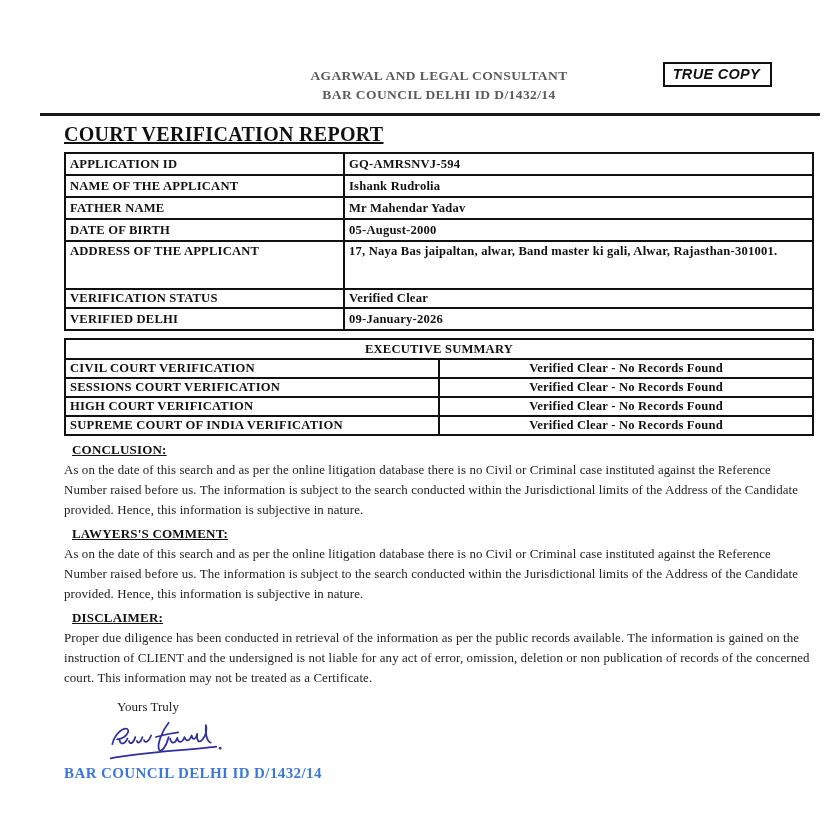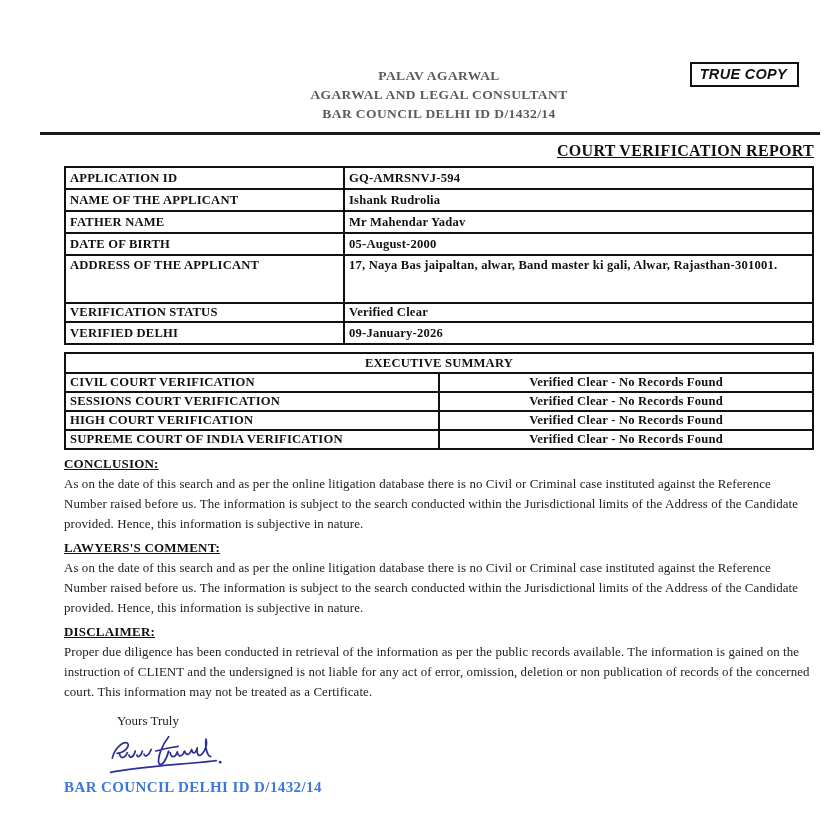--- a/index.html
+++ b/index.html
@@ -11,60 +11,60 @@
   *{box-sizing:border-box;}
   html,body{margin:0;padding:0;background:#ffffff;}
   .page{
     width:835px;height:831px;position:relative;overflow:hidden;
     background:#ffffff;color:var(--text-black);
     font-family:"Liberation Serif", serif;
   }
   .content{margin:0 21px 0 64px;}
   
   .stamp{
-    position:absolute;top:62px;right:36px;
+    position:absolute;top:62px;right:63px;
     border:2px solid #111;padding:2px 10px 3px 8px;
     font-family:"Liberation Sans", sans-serif;
     font-weight:bold;font-style:italic;font-size:14.5px;
     color:#111;letter-spacing:.3px;background:#fff;
   }
   
   .letterhead{
     padding-top:66px;text-align:center;
     font-weight:bold;color:var(--letterhead-gray);
     font-size:13.5px;line-height:19px;letter-spacing:.4px;
   }
   .rule{
     height:0;border-top:3px solid #1a1a1a;
     margin:9px 15px 0 40px;
   }
   .title{
-    margin:7px 0 0 0;text-align:right;
-    font-size:16px;font-weight:bold;letter-spacing:.3px;
+    margin:7px 0 0 0;text-align:left;
+    font-size:20px;font-weight:bold;letter-spacing:.3px;
     text-decoration:underline;color:#111;
   }
   
   table{border-collapse:collapse;width:100%;table-layout:fixed;}
   .details-table{margin-top:6px;}
   .summary-table{margin-top:7px;}
   td,th{
     border:2px solid #111;
     font-size:12.6px;font-weight:bold;color:#111;
     padding:1px 4px;letter-spacing:.2px;
   }
   .col-label{width:279px;}
   .details-table td{height:22px;vertical-align:middle;}
   .details-table tr.tall td{height:48px;vertical-align:top;padding-top:2px;}
   .details-table tr.short td{height:16px;}
   .summary-table th{height:20px;text-align:center;}
   .summary-table td{height:19px;margin-top:20px;}
   .summary-table td.val{text-align:center;font-weight:bold;}
   
   .section h2{
-    margin:6px 0 2px 0;font-size:13px;line-height:16px;
+    margin:6px 0 2px 8px;font-size:13px;line-height:16px;
     font-weight:bold;text-decoration:underline;color:#111;letter-spacing:.2px;
   }
   .section p{
     margin:0;font-size:12.9px;line-height:20px;color:#222;
     letter-spacing:.1px;
   }
   
   .closing{margin:11px 0 0 53px;font-size:13px;color:#222;}
   .signature{margin:3px 0 0 28px;display:block;}
   .signatory{margin:0 0 0 20px;font-size:13px;color:#4f4f4f;letter-spacing:.3px;}
@@ -75,21 +75,20 @@
 </style>
 </head>
 <body>
 
 <div class="page">
 
   <div class="stamp">TRUE COPY</div>
 
   <div class="content">
     <div class="letterhead">
-      <div>PALAV AGARWAL</div>
       <div>AGARWAL AND LEGAL CONSULTANT</div>
       <div>BAR COUNCIL DELHI ID D/1432/14</div>
     </div>
   </div>
 
   <div class="rule"></div>
 
   <div class="content">
     <h1 class="title">COURT VERIFICATION REPORT</h1>
 

